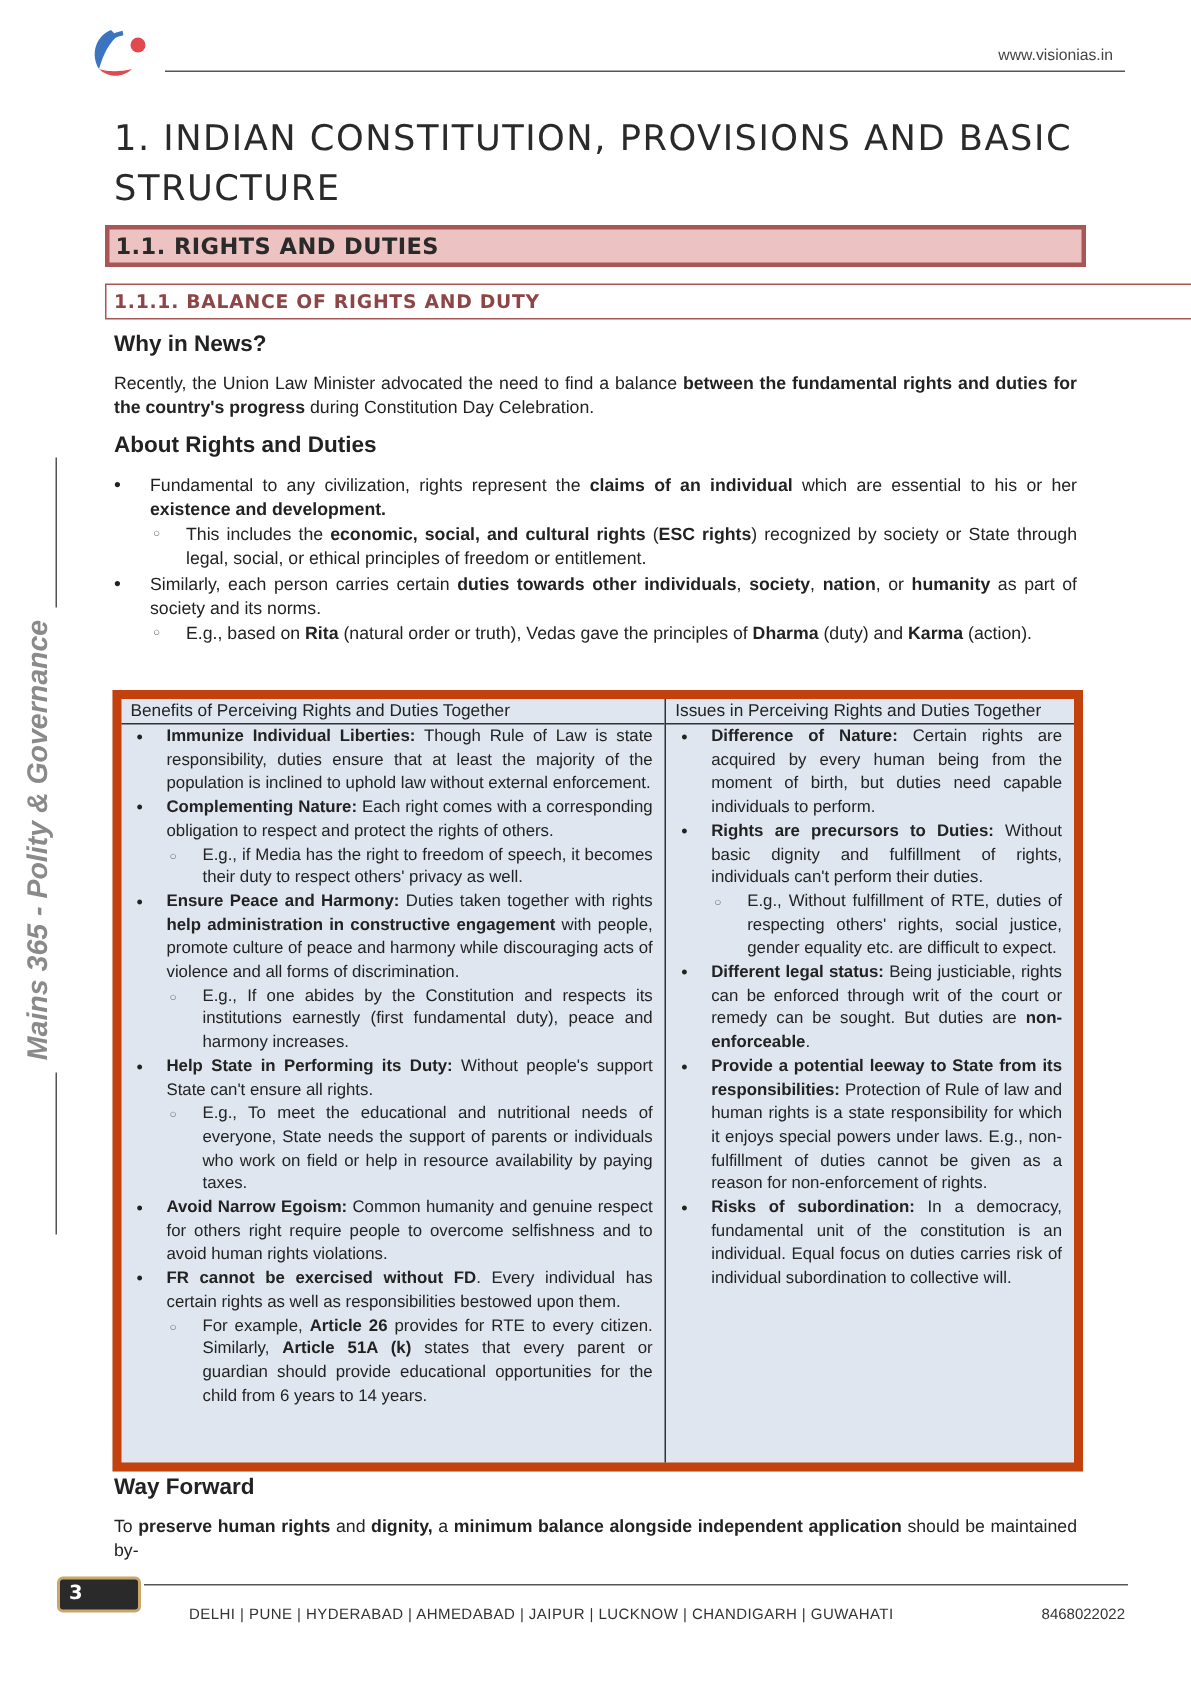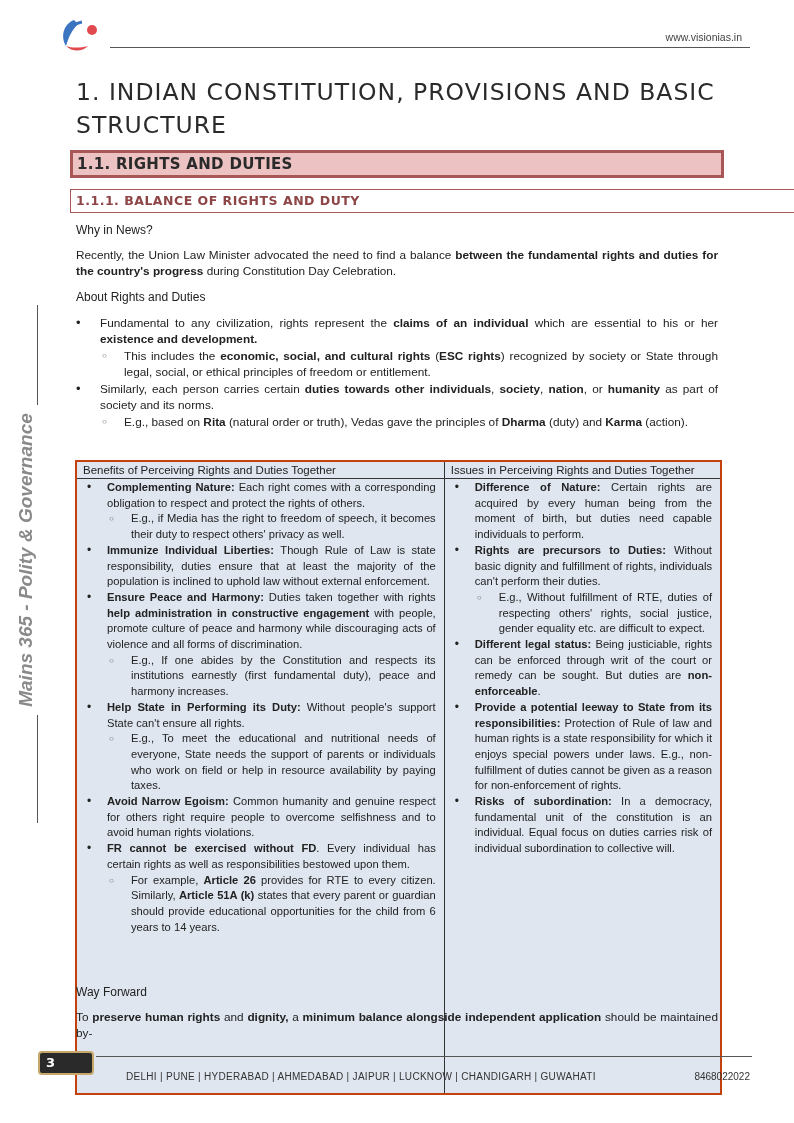--- a/index.html
+++ b/index.html
@@ -20,30 +20,30 @@
     font-size: 23.5px; line-height: 33px; color: #2a2a2a; letter-spacing: 1px; }
 
   .h2-box { position: absolute; left: 70px; top: 150px; width: 654px; height: 28px; background: #ecc2c2;
     border: 3px solid #a85656; padding: 2px 4px; font-weight: bold; font-size: 15px; color: #2a2a2a; letter-spacing: 0.3px; }
   .h3-box { position: absolute; left: 70px; top: 189px; width: 768px; height: 24px; background: #fff;
     border: 1px solid #a85656; padding: 3px 5px; font-weight: bold; font-size: 12.5px; color: #8e4545; letter-spacing: 0.5px; }
 
   .content { position: absolute; left: 76px; width: 642px; font-size: 11.8px; line-height: 16.5px; color: #222;
     font-family: "Liberation Sans", sans-serif; }
   .content b { font-weight: bold; }
-  .label { font-weight: normal; font-size: 12px; }
+  .label { font-weight: bold; font-size: 15px; }
   .para { text-align: justify; }
   .bullet-list { list-style: none; }
   .bullet-list > li { position: relative; padding-left: 24px; text-align: justify; }
   .bullet-list > li::before { content: "•"; position: absolute; left: 0; top: 0; font-size: 13px; }
   .sub-list { list-style: none; }
   .sub-list > li { position: relative; padding-left: 24px; text-align: justify; }
   .sub-list > li::before { content: "○"; position: absolute; left: 2px; top: 0; font-size: 8px; color: #666; }
 
-  .tbl { position: absolute; left: 75px; top: 460px; width: 647px; height: 635px; border: 2px solid #c2410c;
+  .tbl { position: absolute; left: 75px; top: 460px; width: 647px; height: 521px; border: 6px solid #c2410c;
     background: #dfe6f0; display: flex; font-family: "Liberation Sans", sans-serif; font-size: 11.2px; line-height: 15.7px; }
   .col { display: flex; flex-direction: column; }
   .col-left { width: 370px; border-right: 1px solid #333; }
   .col-right { width: 277px; }
   .th { border-bottom: 1px solid #333; padding: 1px 6px; font-weight: normal; font-size: 11.5px; height: 17px; line-height: 15px; color: #222; }
   .td { padding: 1px 8px 0 8px; }
   .tlist { list-style: none; }
   .tlist > li { position: relative; padding-left: 22px; text-align: justify; }
   .tlist > li::before { content: "•"; position: absolute; left: 2px; top: 0; font-size: 12px; }
   .tsub { list-style: none; }
@@ -106,27 +106,27 @@
     </li>
   </ul>
 </div>
 
 <div class="tbl">
   <div class="col col-left">
     <div class="th">Benefits of Perceiving Rights and Duties Together</div>
     <div class="td">
       <ul class="tlist">
         <li>
+          <b>Immunize Individual Liberties:</b><span> Though Rule of Law is state responsibility, duties ensure that at least the majority of the population is inclined to uphold law without external enforcement.</span>
+        </li>
+        <li>
           <b>Complementing Nature:</b><span> Each right comes with a corresponding obligation to respect and protect the rights of others.</span>
           <ul class="tsub">
               <li>E.g., if Media has the right to freedom of speech, it becomes their duty to respect others' privacy as well.</li>
             </ul>
-        </li>
-        <li>
-          <b>Immunize Individual Liberties:</b><span> Though Rule of Law is state responsibility, duties ensure that at least the majority of the population is inclined to uphold law without external enforcement.</span>
         </li>
         <li>
           <b>Ensure Peace and Harmony:</b><span> Duties taken together with rights </span><b>help administration in constructive engagement</b><span> with people, promote culture of peace and harmony while discouraging acts of violence and all forms of discrimination.</span>
           <ul class="tsub">
               <li>E.g., If one abides by the Constitution and respects its institutions earnestly (first fundamental duty), peace and harmony increases.</li>
             </ul>
         </li>
         <li>
           <b>Help State in Performing its Duty:</b><span> Without people's support State can't ensure all rights.</span>
           <ul class="tsub">

